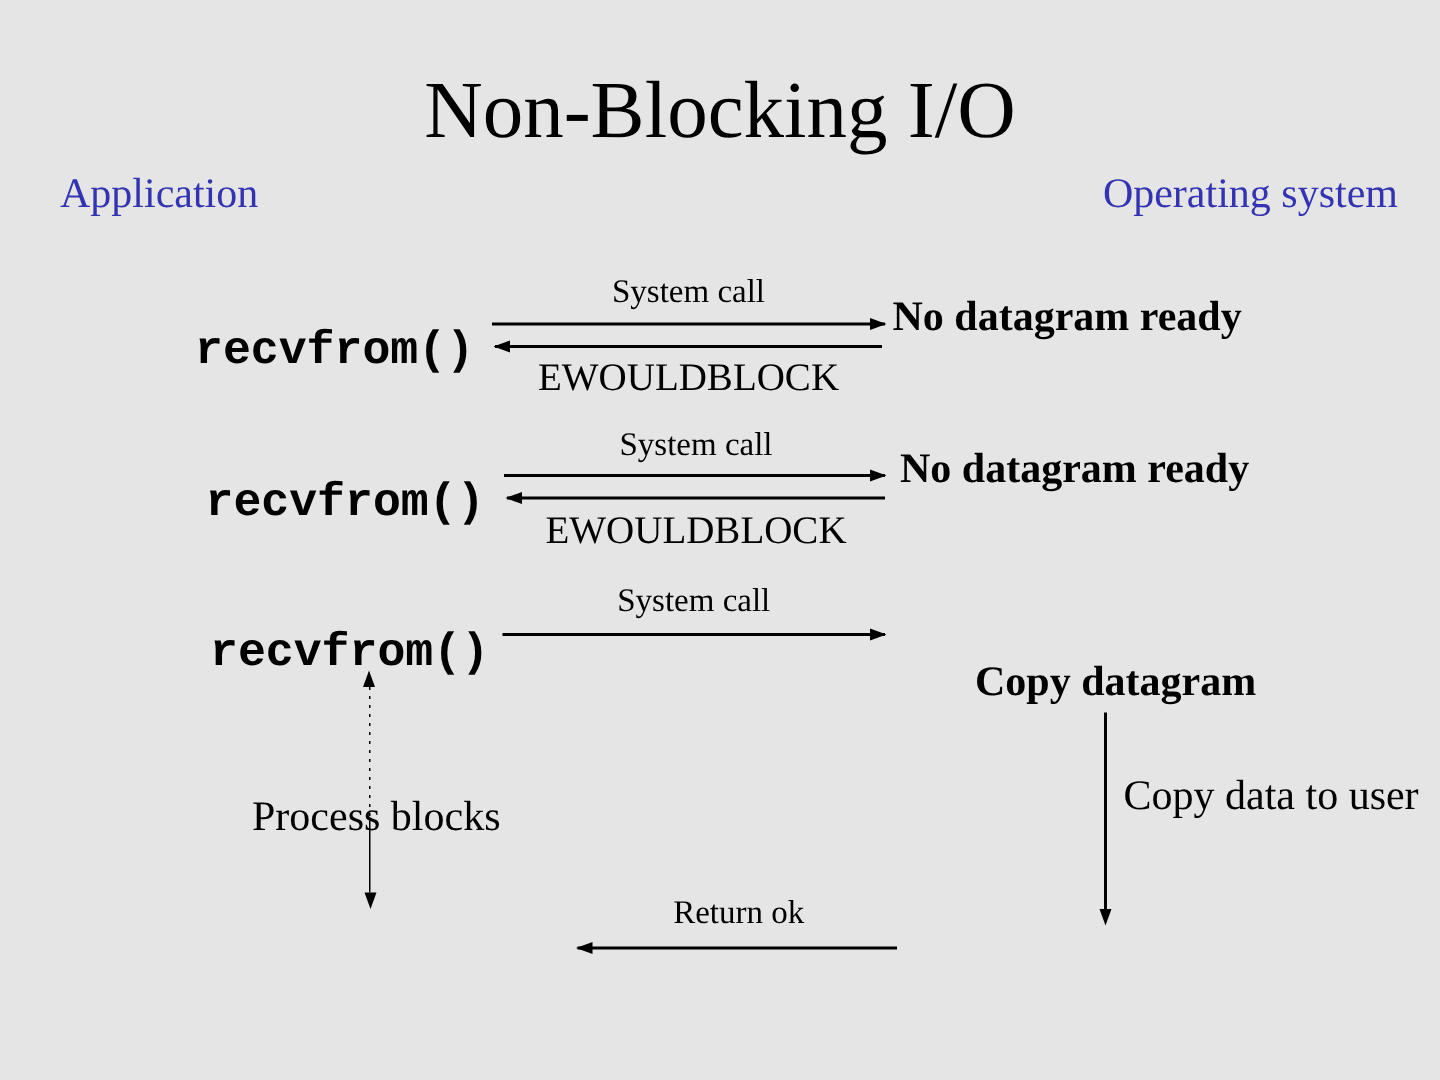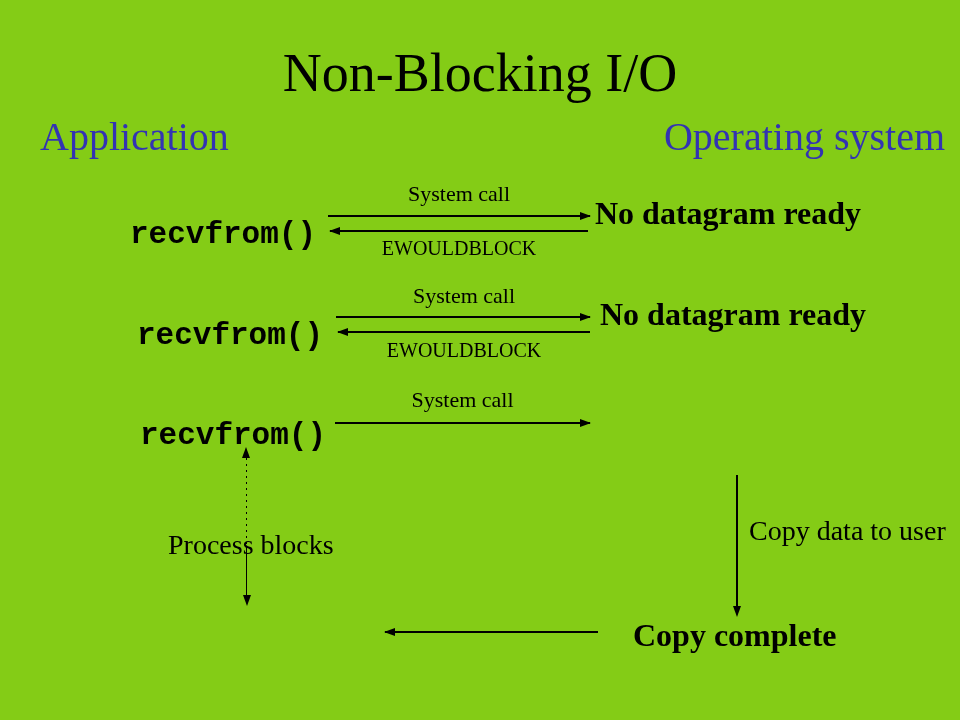--- a/index.html
+++ b/index.html
@@ -1,61 +1,61 @@
 <!DOCTYPE html>
 <html><head>
 <meta charset="utf-8">
 <style>
   html, body { margin: 0; padding: 0; }
   body { background: #ffffff; }
   .slide {
     position: relative;
     width: 960px;
     height: 720px;
-    background: #84cc16;
+    background: #e5e5e5;
     overflow: hidden;
     font-family: "Liberation Serif", serif;
     color: #000000;
   }
   .abs { position: absolute; }
   .title {
     left: 0; right: 0; top: 44px;
     text-align: center;
     font-size: 54px;
     line-height: 1.1;
     font-family: "Liberation Serif", serif;
   }
   .col-header {
     top: 115px;
-    font-size: 40px;
+    font-size: 28px;
     line-height: 1.1;
     color: #3333b3;
   }
   .mono-call {
     font-family: "Liberation Mono", "DejaVu Sans Mono", monospace;
     font-weight: bold;
     font-size: 31px;
     line-height: 1.0;
     white-space: nowrap;
     margin-top: 19px;
   }
   .bold-state {
     font-weight: bold;
-    font-size: 32px;
+    font-size: 28px;
     line-height: 1.05;
     white-space: nowrap;
   }
   .arrow-label {
     font-size: 22px;
     line-height: 1.05;
     text-align: center;
     white-space: nowrap;
   }
   .small-caps-label {
-    font-size: 20px;
+    font-size: 26px;
     line-height: 1.05;
     text-align: center;
     white-space: nowrap;
   }
   .side-label {
     font-size: 28px;
     line-height: 1.05;
     white-space: nowrap;
   }
   
@@ -112,45 +112,46 @@
   }
 </style>
 </head>
 <body>
 
 <div class="slide">
 
   <div class="abs title">Non-Blocking I/O</div>
 
   <div class="abs col-header" style="left:40px;">Application</div>
-  <div class="abs col-header" style="right:15px;">Operating system</div>
+  <div class="abs col-header" style="right:28px;">Operating system</div>
 
   <div class="abs mono-call" style="left:130px; top:200px;">recvfrom()</div>
   <div class="abs arrow-label" style="left:330px; top:182px; width:258px;">System call</div>
   <div class="hline head-right" style="left:328px; top:215px; width:262px;"></div>
   <div class="hline head-left" style="left:330px; top:230px; width:258px;"></div>
   <div class="abs small-caps-label" style="left:330px; top:238px; width:258px;">EWOULDBLOCK</div>
   <div class="abs bold-state" style="left:595px; top:197px;">No datagram ready</div>
 
   <div class="abs mono-call" style="left:137px; top:301px;">recvfrom()</div>
   <div class="abs arrow-label" style="left:338px; top:284px; width:252px;">System call</div>
   <div class="hline head-right" style="left:336px; top:316px; width:254px;"></div>
   <div class="hline head-left" style="left:338px; top:331px; width:252px;"></div>
   <div class="abs small-caps-label" style="left:338px; top:340px; width:252px;">EWOULDBLOCK</div>
   <div class="abs bold-state" style="left:600px; top:298px;">No datagram ready</div>
 
   <div class="abs mono-call" style="left:140px; top:401px;">recvfrom()</div>
   <div class="abs arrow-label" style="left:335px; top:388px; width:255px;">System call</div>
   <div class="hline head-right" style="left:335px; top:422px; width:255px;"></div>
 
+  <div class="abs bold-state" style="left:650px; top:440px;">Copy datagram</div>
   <div class="vline" style="left:736px; top:475px; height:131px;">
       <span class="vline head-down" style="left:0; top:0; height:100%; background:none;"></span>
     </div>
   <div class="abs side-label" style="left:749px; top:516px;font-family:Liberation Serif, serif;">Copy data to user</div>
-  <div class="abs bold-state" style="left:633px; top:619px;">Copy complete</div>
 
   <div class="vline dotted head-up" style="left:246px; top:458px; height:89px;"></div>
   <div class="vline head-down" style="left:246px; top:547px; height:48px; width:1px;"></div>
   <div class="abs side-label" style="left:168px; top:530px;">Process blocks</div>
 
+  <div class="abs arrow-label" style="left:387px; top:596px; width:211px;">Return ok</div>
   <div class="hline head-left" style="left:385px; top:631px; width:213px;"></div>
 
 </div>
 
 </body></html>

